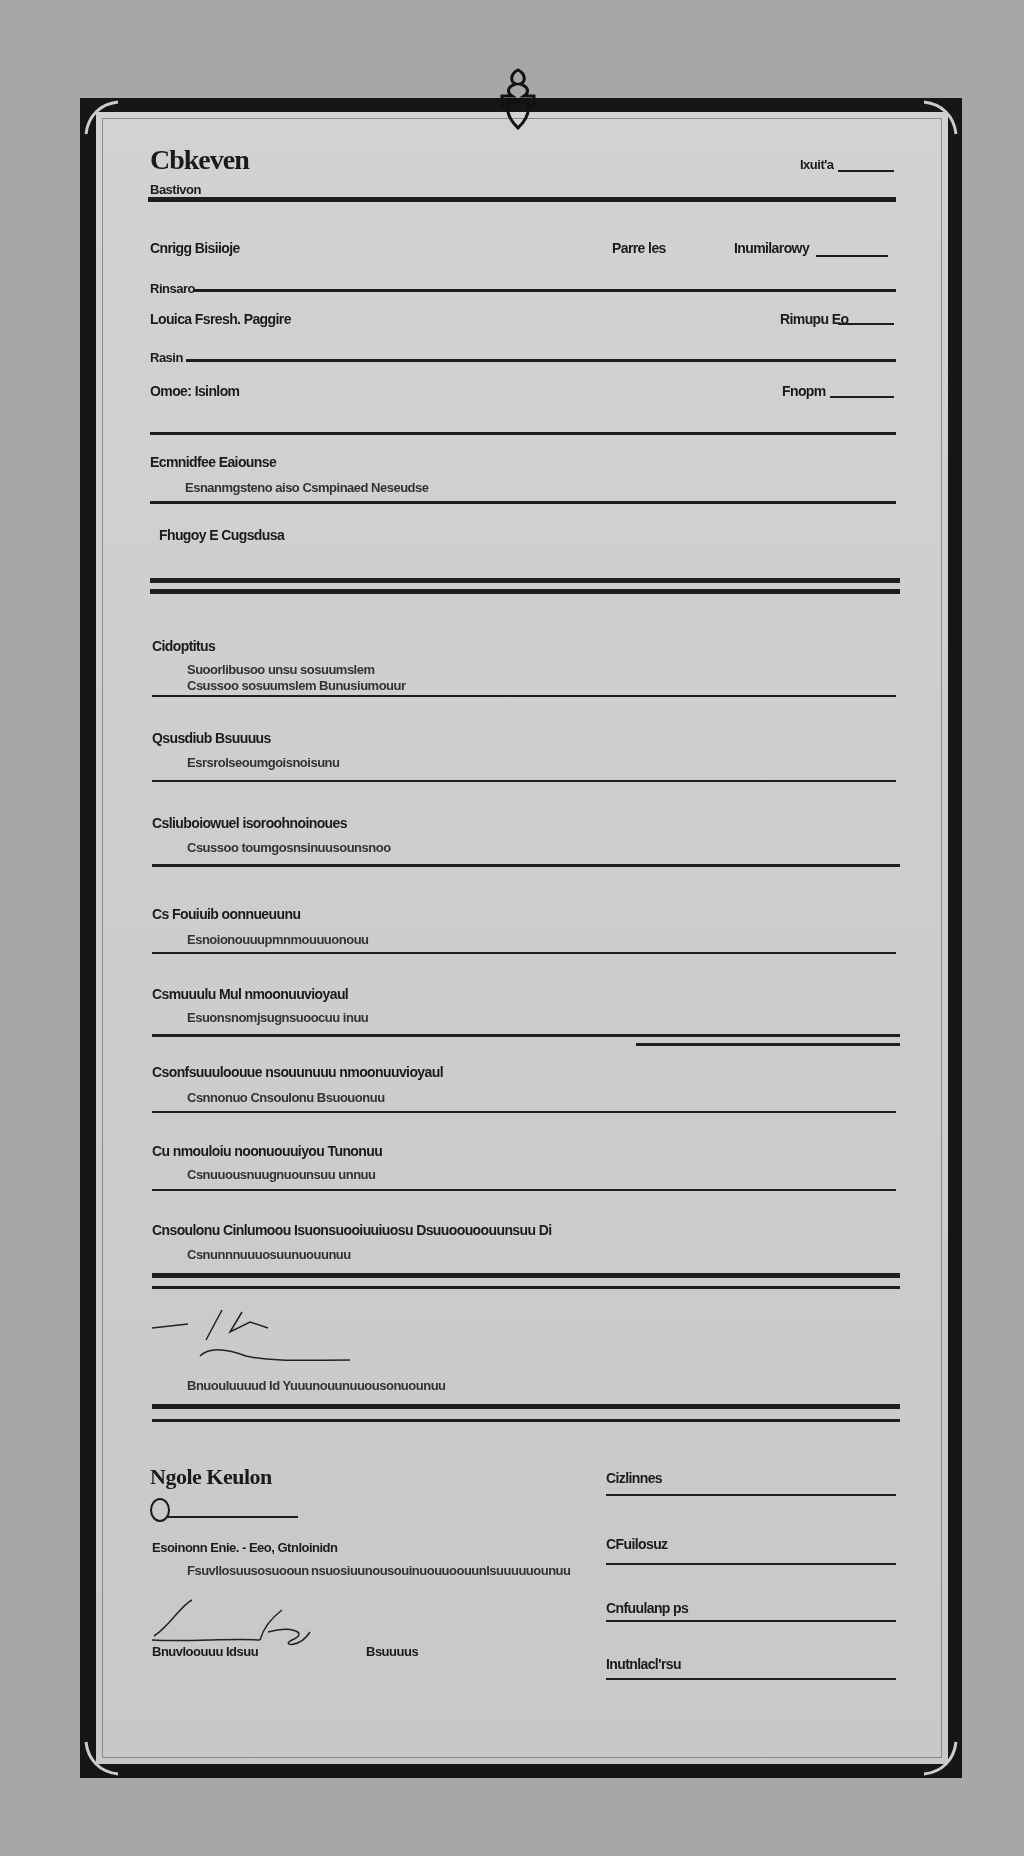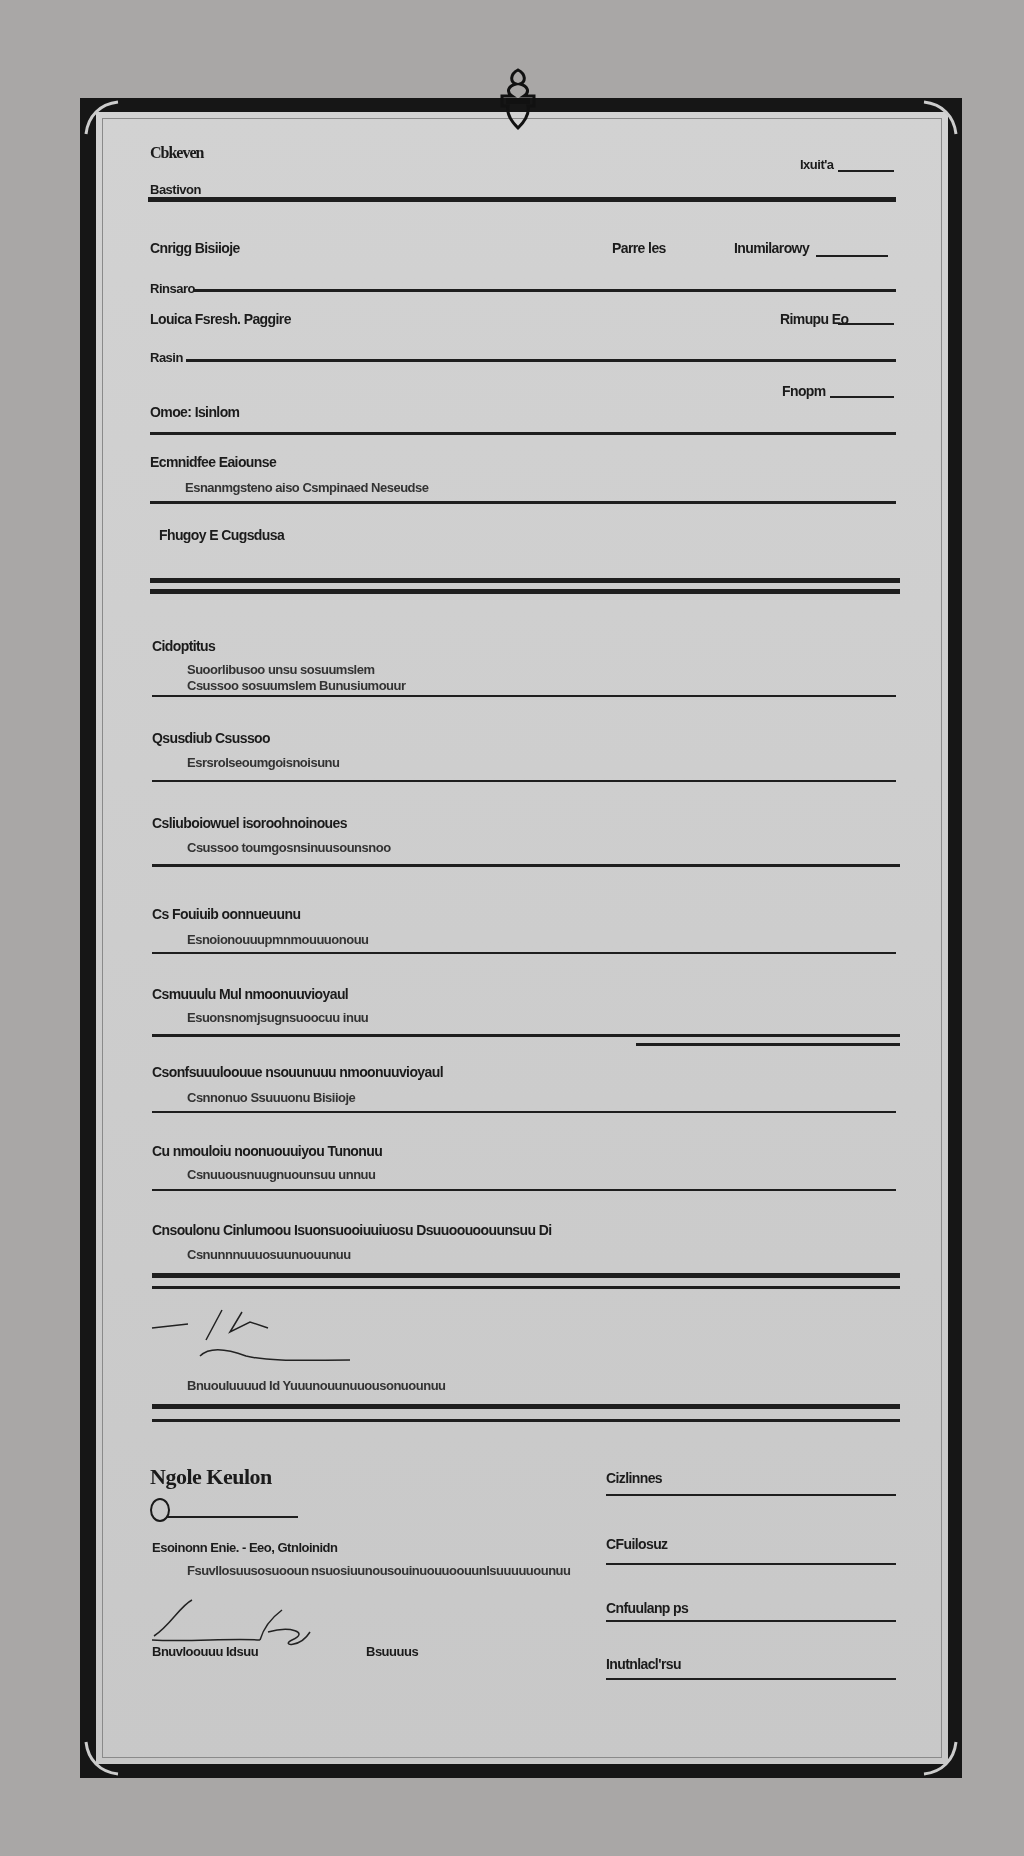--- a/index.html
+++ b/index.html
@@ -5,21 +5,21 @@
   html,body{margin:0;padding:0;}
   body{width:1024px;height:1856px;background:#a9a7a6;position:relative;overflow:hidden;font-family:"Liberation Sans",sans-serif;color:#1a1a1a;}
   .frame{position:absolute;left:80px;top:98px;width:882px;height:1680px;background:#161616;}
   .paper{position:absolute;left:96px;top:112px;width:852px;height:1652px;background:linear-gradient(180deg,#d2d2d2,#c8c8c8);}
   .inner-line{position:absolute;left:102px;top:118px;width:838px;height:1638px;border:1px solid #8a8a8a;}
   .corner{position:absolute;width:40px;height:40px;}
   .crest{position:absolute;left:488px;top:66px;width:60px;height:66px;}
   .t{position:absolute;font-weight:bold;white-space:nowrap;color:#1b1b1b;}
   .sm{font-size:13px;letter-spacing:-0.5px;}
   .md{font-size:14px;letter-spacing:-0.6px;}
-  .lg{font-size:16px;letter-spacing:-1px;font-family:"Liberation Serif",serif;text-align:center;}
+  .lg{font-size:28px;letter-spacing:-1px;font-family:"Liberation Serif",serif;text-align:center;}
   .ln{position:absolute;background:#1e1e1e;height:3px;}
   .thin{height:2px;}
   .thick{height:5px;}
   .blur{color:#333;filter:blur(0.3px);margin-left:35px;}
 </style>
 </head>
 <body>
 
 <div class="frame"></div>
 <div class="paper"></div>
@@ -54,56 +54,56 @@
 <div class="ln thin" style="left:816px;top:255px;width:72px"></div>
 <div class="t sm" style="left:150px;top:281px">Rinsaro</div>
 <div class="ln" style="left:194px;top:289px;width:702px"></div>
 
 <div class="t md" style="left:150px;top:311px">Louica Fsresh. Paggire</div>
 <div class="t md" style="left:780px;top:311px">Rimupu Eo</div>
 <div class="ln thin" style="left:838px;top:323px;width:56px"></div>
 <div class="t sm" style="left:150px;top:350px">Rasin</div>
 <div class="ln" style="left:186px;top:359px;width:710px"></div>
 
-<div class="t md" style="left:150px;top:404px">Omoe: Isinlom</div>
+<div class="t md" style="left:150px;top:383px">Omoe: Isinlom</div>
 <div class="t md" style="left:782px;top:383px">Fnopm</div>
 <div class="ln thin" style="left:830px;top:396px;width:64px"></div>
 <div class="ln" style="left:150px;top:432px;width:746px"></div>
 
 <div class="t md" style="left:150px;top:454px">Ecmnidfee Eaiounse</div>
 <div class="t sm blur" style="left:150px;top:480px">Esnanmgsteno aiso Csmpinaed Neseudse</div>
 <div class="ln" style="left:150px;top:501px;width:746px"></div>
 <div class="t md" style="left:159px;top:527px">Fhugoy E Cugsdusa</div>
 <div class="ln thick" style="left:150px;top:578px;width:750px"></div>
 <div class="ln thick" style="left:150px;top:589px;width:750px"></div>
 
 <div class="t md" style="left:152px;top:638px">Cidoptitus</div>
 <div class="t sm blur" style="left:152px;top:662px">Suoorlibusoo unsu sosuumslem</div>
 <div class="t sm blur" style="left:152px;top:678px">Csussoo sosuumslem Bunusiumouur</div>
 <div class="ln thin" style="left:152px;top:695px;width:744px"></div>
 
-<div class="t md" style="left:152px;top:730px">Qsusdiub Csussoo</div>
+<div class="t md" style="left:152px;top:730px">Qsusdiub Bsuuuus</div>
 <div class="t sm blur" style="left:152px;top:755px">Esrsrolseoumgoisnoisunu</div>
 <div class="ln thin" style="left:152px;top:780px;width:744px"></div>
 
 <div class="t md" style="left:152px;top:815px">Csliuboiowuel isoroohnoinoues</div>
 <div class="t sm blur" style="left:152px;top:840px">Csussoo toumgosnsinuusounsnoo</div>
 <div class="ln" style="left:152px;top:864px;width:748px"></div>
 
 <div class="t md" style="left:152px;top:906px">Cs Fouiuib oonnueuunu</div>
 <div class="t sm blur" style="left:152px;top:932px">Esnoionouuupmnmouuuonouu</div>
 <div class="ln thin" style="left:152px;top:952px;width:744px"></div>
 
 <div class="t md" style="left:152px;top:986px">Csmuuulu Mul nmoonuuvioyaul</div>
 <div class="t sm blur" style="left:152px;top:1010px">Esuonsnomjsugnsuoocuu inuu</div>
 <div class="ln" style="left:152px;top:1034px;width:748px"></div>
 <div class="ln" style="left:636px;top:1043px;width:264px"></div>
 
 <div class="t md" style="left:152px;top:1064px">Csonfsuuuloouue nsouunuuu nmoonuuvioyaul</div>
-<div class="t sm blur" style="left:152px;top:1090px">Csnnonuo Ssuuuonu Bisiioje</div>
+<div class="t sm blur" style="left:152px;top:1090px">Csnnonuo Cnsoulonu Bsuouonuu</div>
 <div class="ln thin" style="left:152px;top:1111px;width:744px"></div>
 
 <div class="t md" style="left:152px;top:1143px">Cu nmouloiu noonuouuiyou Tunonuu</div>
 <div class="t sm blur" style="left:152px;top:1167px">Csnuuousnuugnuounsuu unnuu</div>
 <div class="ln thin" style="left:152px;top:1189px;width:744px"></div>
 
 <div class="t md" style="left:152px;top:1222px">Cnsoulonu Cinlumoou Isuonsuooiuuiuosu Dsuuoouoouunsuu Di</div>
 <div class="t sm blur" style="left:152px;top:1247px">Csnunnnuuuosuunuouunuu</div>
 <div class="ln thick" style="left:152px;top:1273px;width:748px"></div>
 <div class="ln" style="left:152px;top:1286px;width:748px"></div>

